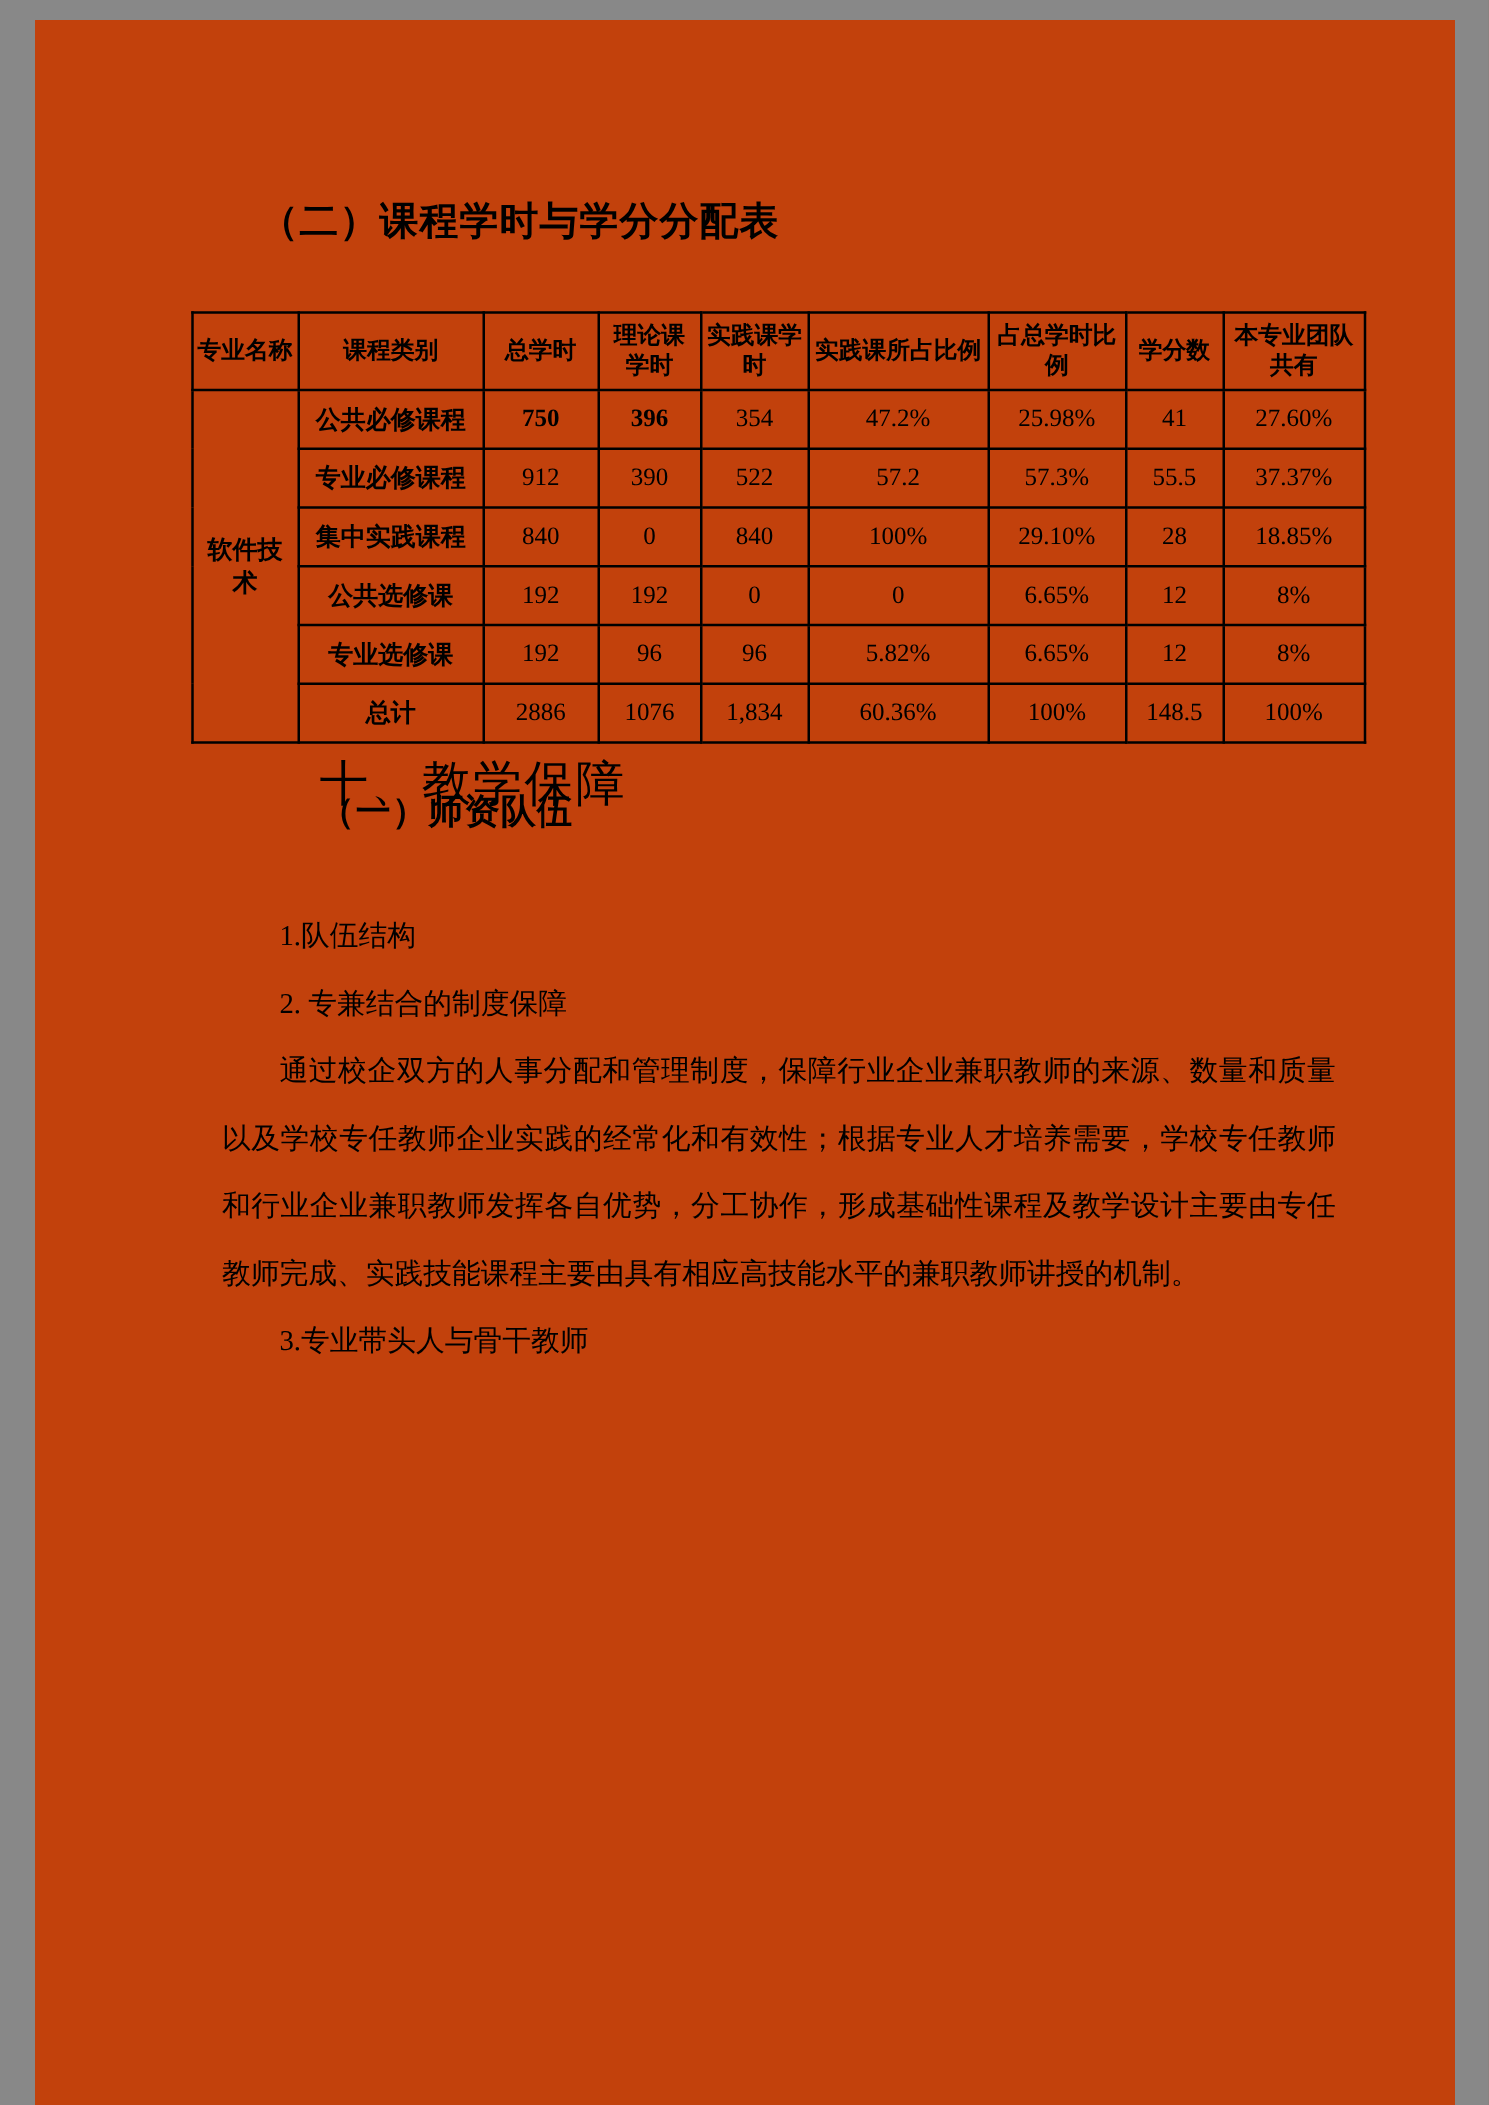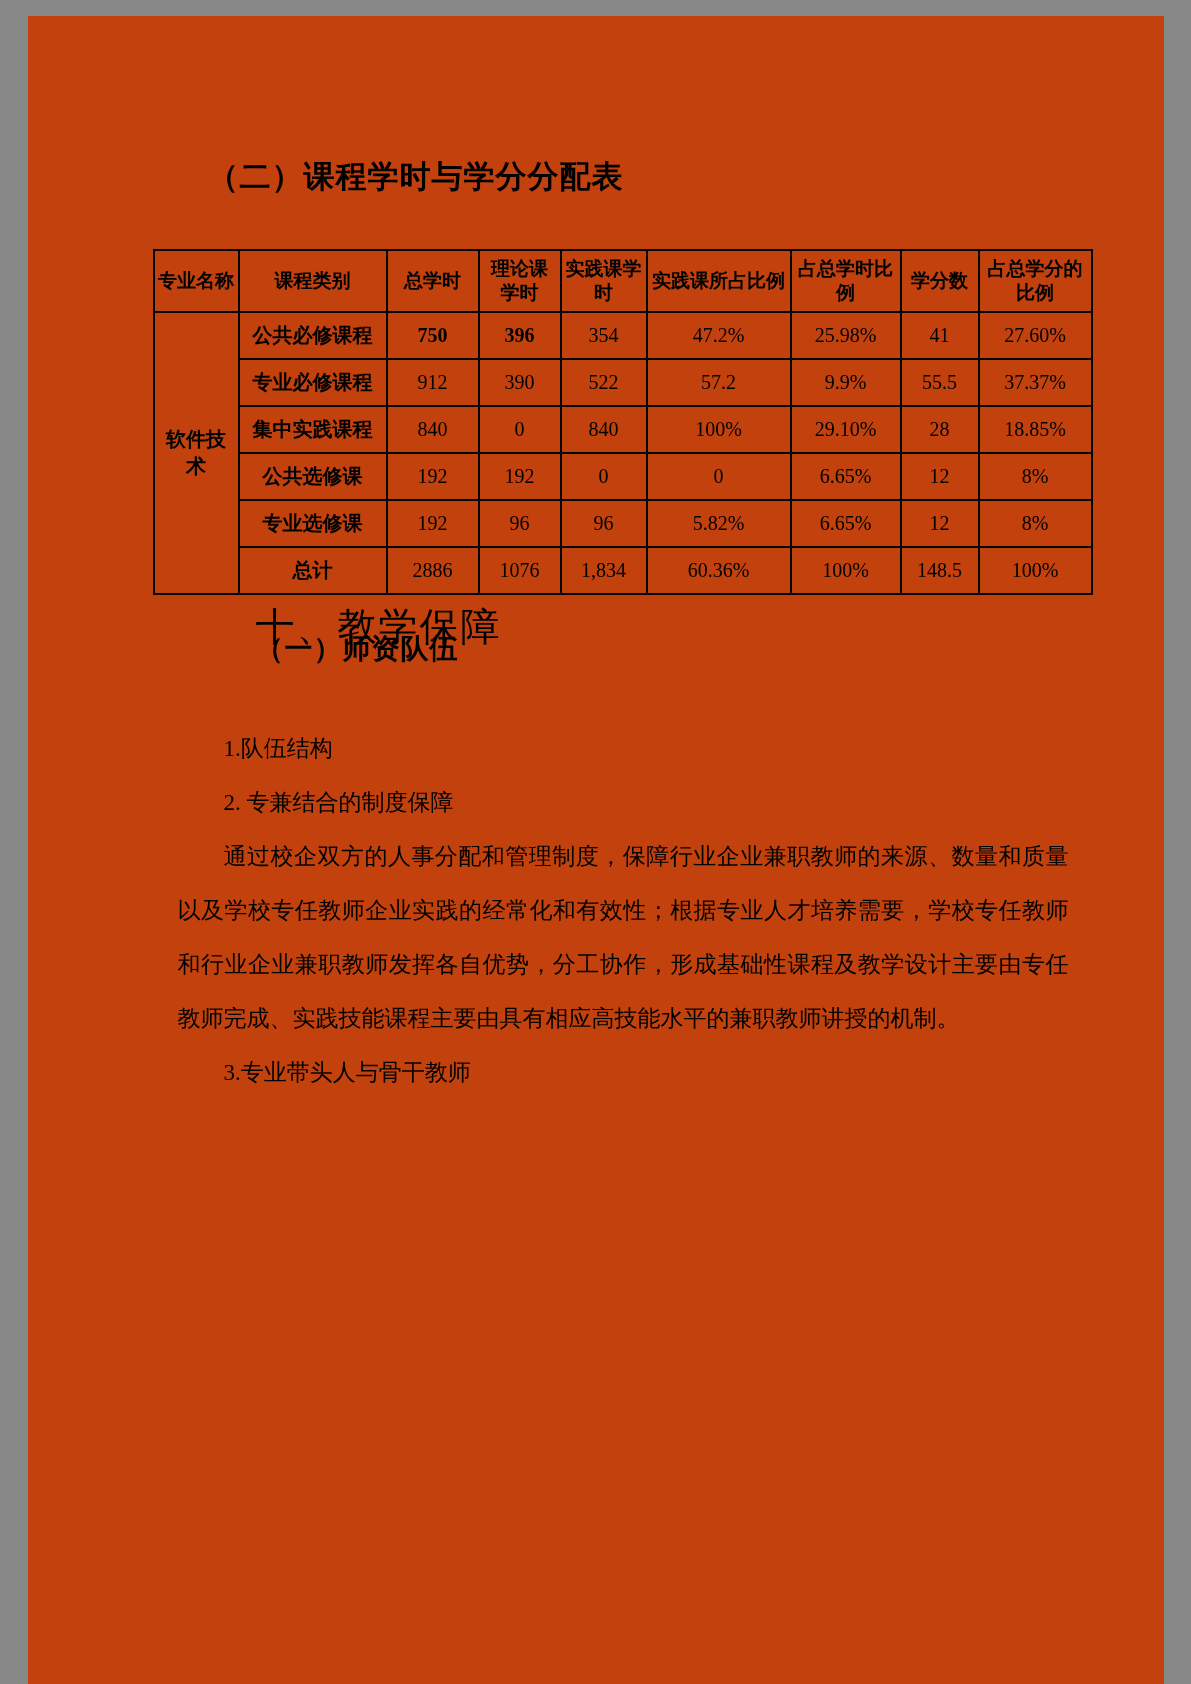--- a/index.html
+++ b/index.html
@@ -105,42 +105,42 @@
     <thead>
       <tr>
         <th>专业名称</th>
         <th>课程类别</th>
         <th>总学时</th>
         <th>理论课学时</th>
         <th>实践课学时</th>
         <th>实践课所占比例</th>
         <th>占总学时比例</th>
         <th>学分数</th>
-        <th>占总学分的比例</th>
+        <th>本专业团队共有</th>
       </tr>
     </thead>
     <tbody>
       <tr>
         <td class="major" rowspan="6">软件技术</td>
         <td class="cat">公共必修课程</td>
         <td class="bold-num">750</td>
         <td class="bold-num">396</td>
         <td>354</td>
         <td>47.2%</td>
         <td>25.98%</td>
         <td>41</td>
         <td>27.60%</td>
       </tr>
       <tr>
         <td class="cat">专业必修课程</td>
         <td>912</td>
         <td>390</td>
         <td>522</td>
         <td>57.2</td>
-        <td>9.9%</td>
+        <td>57.3%</td>
         <td>55.5</td>
         <td>37.37%</td>
       </tr>
       <tr>
         <td class="cat">集中实践课程</td>
         <td>840</td>
         <td>0</td>
         <td>840</td>
         <td>100%</td>
         <td>29.10%</td>

